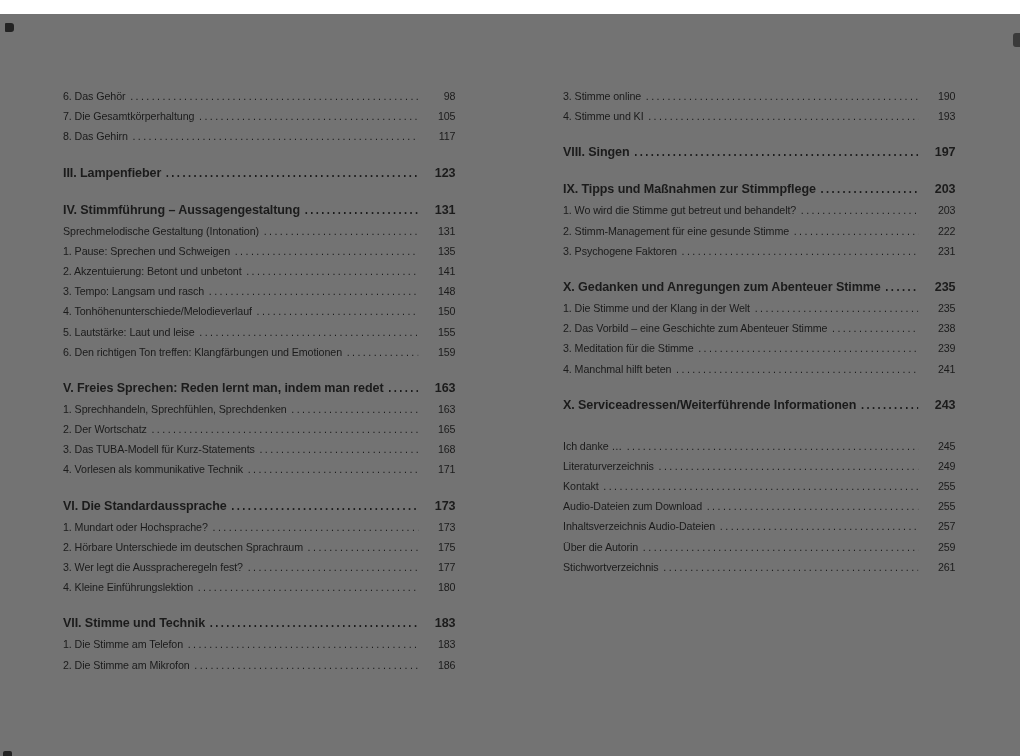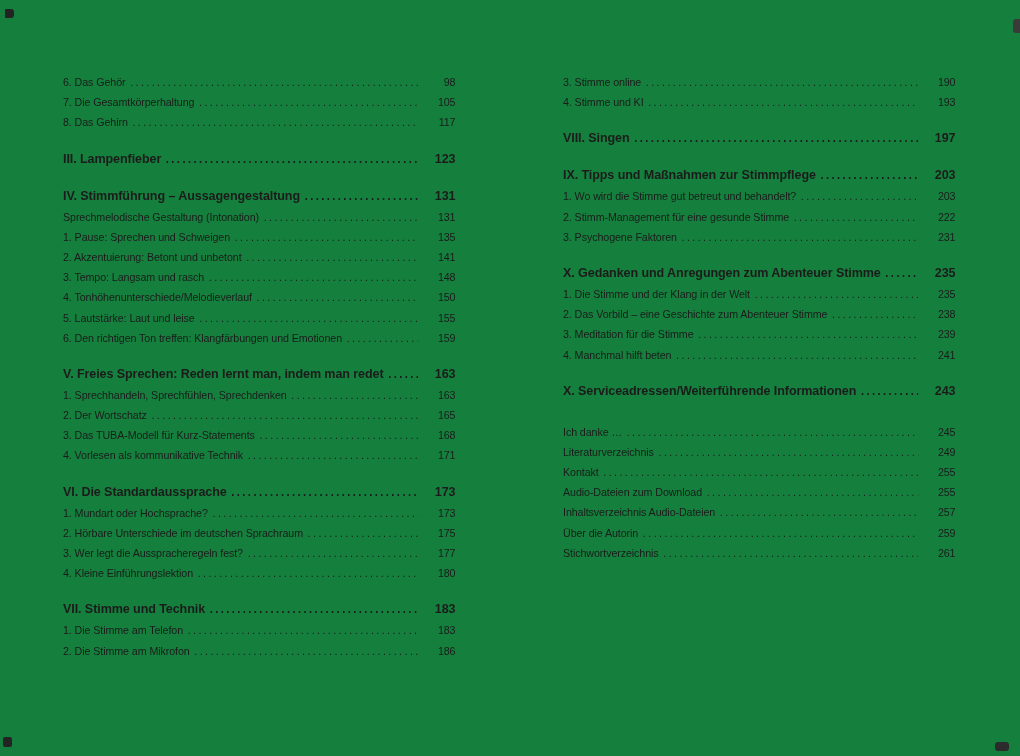--- a/index.html
+++ b/index.html
@@ -11,21 +11,22 @@
     height: 756px;
     background: #ffffff;
     font-family: "Liberation Sans", sans-serif;
     color: #1b1b1b;
     overflow: hidden;
     position: relative;
   }
   .page {
     position: absolute;
     inset: 0;
-    background: #15803d;
+    background: #737373;
+    margin-top: 14px;
   }
   .toc-column {
     position: absolute;
     top: 76px;
     width: 422px;
     transform: scaleX(0.93);
     transform-origin: 0 0;
   }
   .toc-column.left  { left: 63px; }
   .toc-column.right { left: 563px; }

